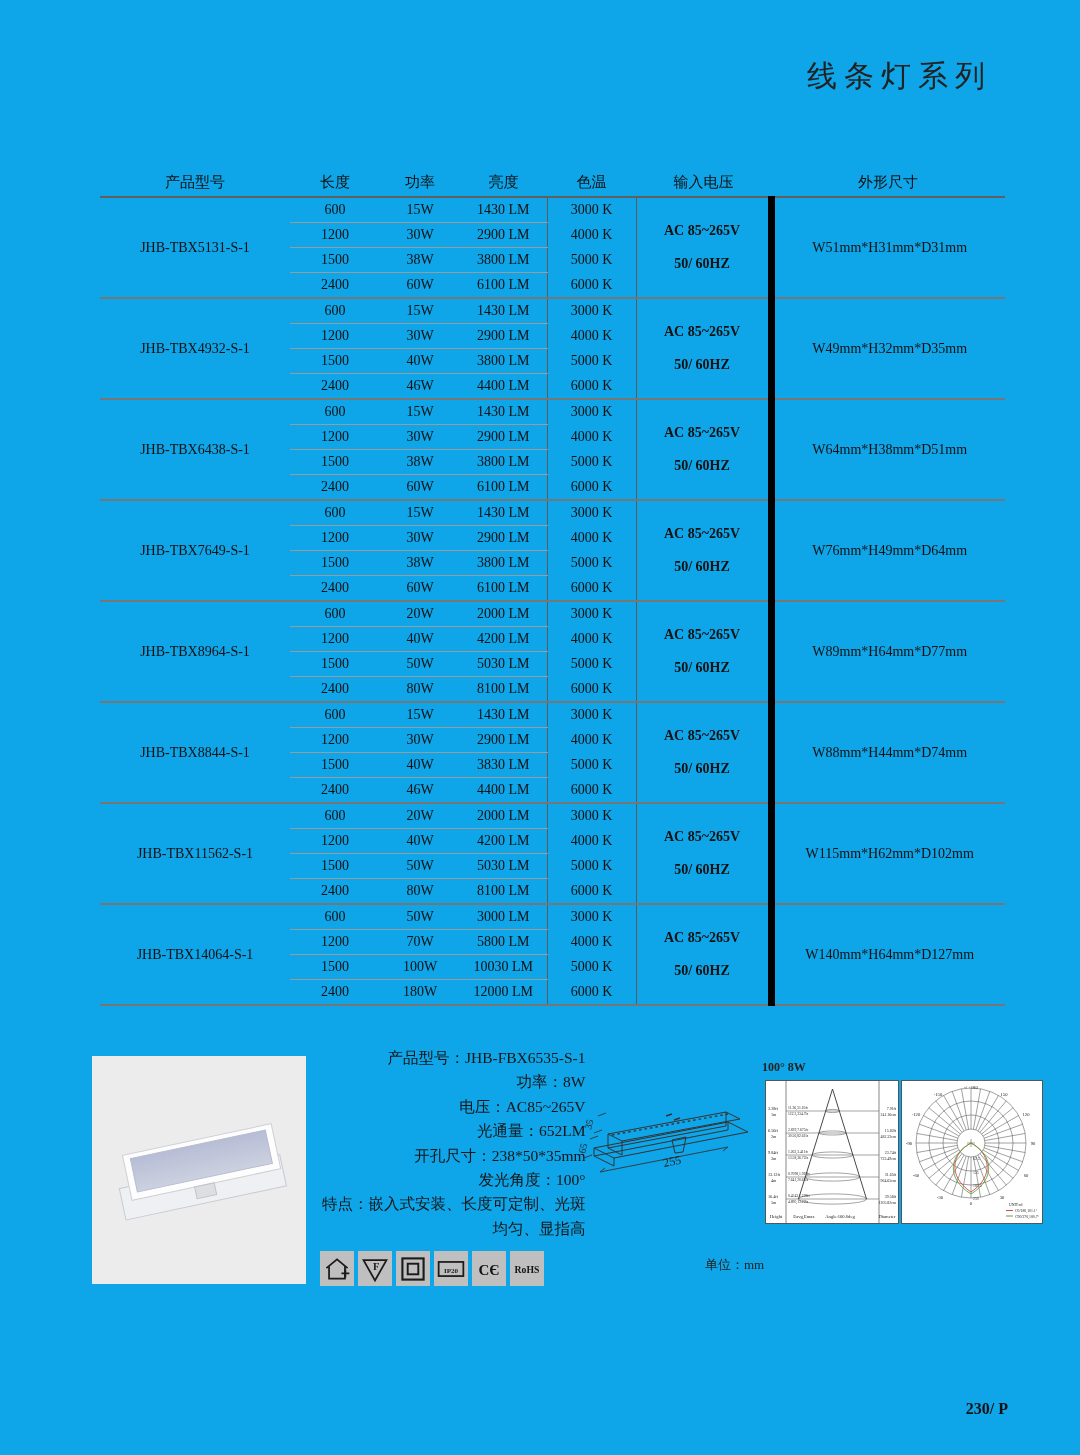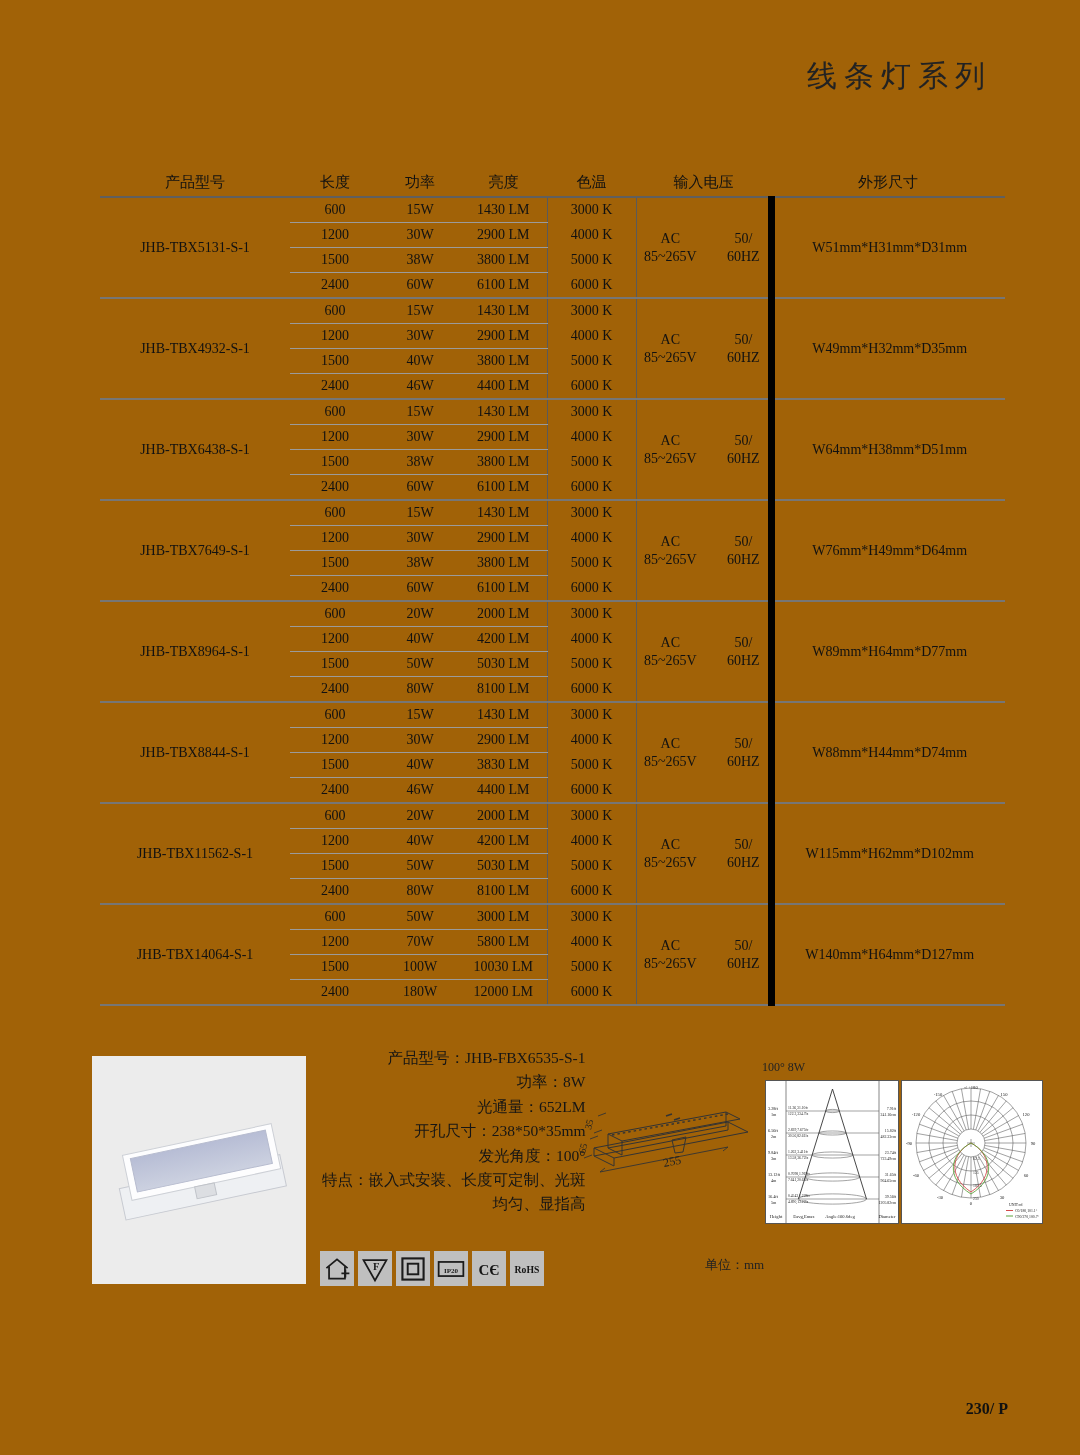--- a/index.html
+++ b/index.html
@@ -1,39 +1,39 @@
 <!DOCTYPE html>
 <html><head>
 <meta charset="utf-8">
 <style>
   html,body{margin:0;padding:0;background:#fff;}
-  .page{position:relative;width:1080px;height:1455px;background:#a16207;overflow:hidden;
+  .page{position:relative;width:1080px;height:1455px;background:#0ea5e9;overflow:hidden;
         font-family:"Liberation Serif","DejaVu Serif",serif;color:#1a1a1a;}
   .title{position:absolute;top:56px;right:88px;font-size:30px;letter-spacing:7px;color:#222;}
   
   table.spec{position:absolute;left:100px;top:168px;width:905px;border-collapse:collapse;
              table-layout:fixed;font-size:14px;color:#111;}
   table.spec th{font-weight:normal;font-size:15px;height:28px;padding:0;text-align:center;
                 border-bottom:2px solid #5f5f5f;}
   table.spec td{text-align:center;height:24px;padding:0;line-height:24px;}
   td.model,td.volt,td.dims{border-bottom:2px solid #767676;}
   tr.g-end td{border-bottom:2px solid #767676;}
   td.sep{border-bottom:1px solid #9b9b9b;}
   td.cct{border-left:1px solid #5a5a5a;}
   td.volt{border-left:1px solid #5a5a5a;}
   td.dims{border-left:7px solid #000000;}
-  .volt-inner{display:flex;flex-direction:row;gap:15px;line-height:18px;}
+  .volt-inner{display:flex;flex-direction:column;gap:15px;line-height:18px;font-weight:bold;}
   
   .photo{position:absolute;left:92px;top:1056px;width:214px;height:228px;background:#ececec;}
   .specs{position:absolute;left:322px;top:1046px;font-size:15.5px;line-height:24.4px;color:#151515;text-align:right;}
   .spec-line{white-space:nowrap;}
   .badges{position:absolute;left:320px;top:1251px;display:flex;gap:4px;}
   .badge{width:34px;height:35px;background:#bfbfbf;display:flex;align-items:center;justify-content:center;}
   .drawing{position:absolute;left:578px;top:1086px;}
-  .ph-label{position:absolute;left:762px;top:1060px;font-size:12px;color:#222;}
+  .ph-label{position:absolute;left:762px;top:1060px;font-size:12px;color:#222;font-weight:bold;}
   .cone-box{position:absolute;left:765px;top:1080px;width:132px;height:142px;border:1px solid #555;background:#fff;}
   .polar-box{position:absolute;left:901px;top:1080px;width:140px;height:142px;border:1px solid #555;background:#fff;}
   .unit-note{position:absolute;left:705px;top:1256px;font-size:13px;color:#222;font-family:Liberation Serif, serif;}
   .footer{position:absolute;right:72px;top:1400px;font-size:16px;font-weight:bold;color:#111;}
   svg text{font-family:"Liberation Serif","DejaVu Serif",serif;}
 </style>
 </head>
 <body>
 
 <div class="page">
@@ -334,20 +334,21 @@
         <rect x="36" y="84" width="152" height="46" fill="#fdfdfe" stroke="#cdd0d6"></rect>
         <rect x="43" y="89" width="138" height="34" fill="url(#pv)" stroke="#b6bbce"></rect>
         <rect x="100" y="130" width="20" height="12" fill="#dcdee2" stroke="#c0c3c9"></rect>
       </g>
     </svg>
   </div>
 
   <div class="specs">
       <div class="spec-line">产品型号：JHB-FBX6535-S-1</div>
       <div class="spec-line">功率：8W</div>
+      <div class="spec-line">电压：AC85~265V</div>
       <div class="spec-line">光通量：652LM</div>
       <div class="spec-line">开孔尺寸：238*50*35mm</div>
       <div class="spec-line">发光角度：100°</div>
       <div class="spec-line">特点：嵌入式安装、长度可定制、光斑</div>
       <div class="spec-line">均匀、显指高</div>
     </div>
 
   <div class="badges">
     <div class="badge">
       <svg width="30" height="30" viewBox="0 0 34 34">

